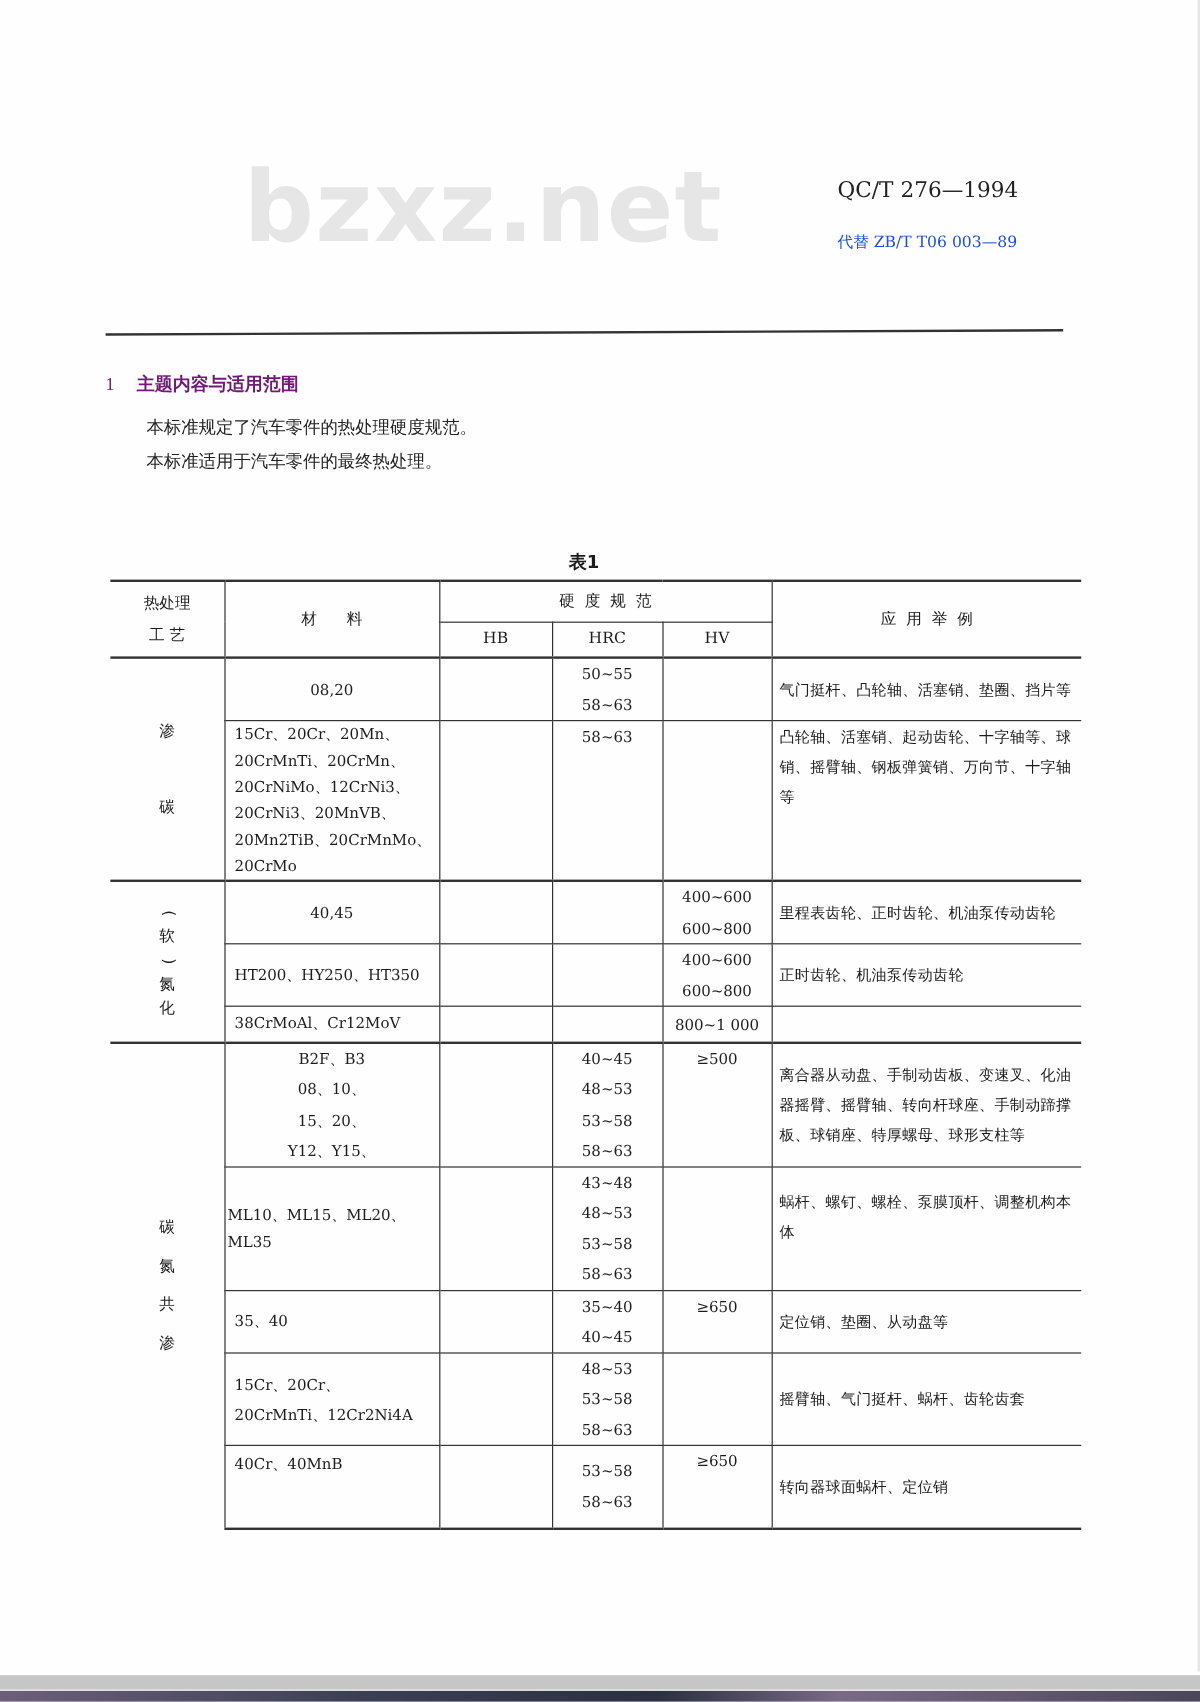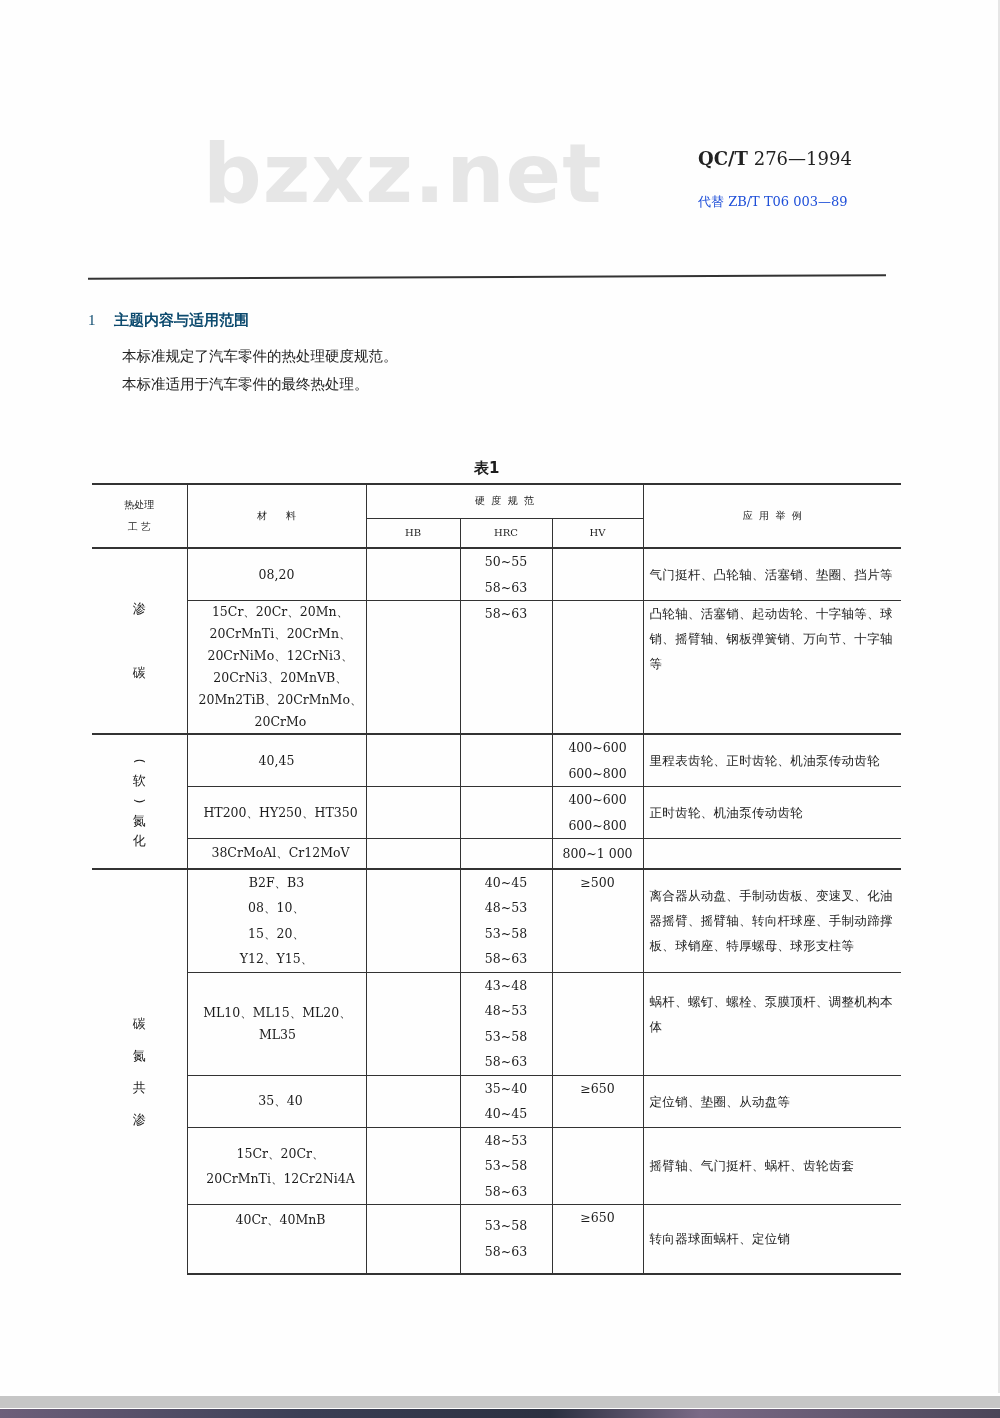--- a/index.html
+++ b/index.html
@@ -12,40 +12,40 @@
   .page { position:absolute; left:0; top:0; width:998px; height:1393px; background:#fefefe; border-right:2px solid #e6e6e6; }
   .bottom-bar { position:absolute; left:0; top:1396px; width:1000px; height:12px; background:#c6c6c6; }
   .bottom-strip { position:absolute; left:0; top:1409px; width:1000px; height:9px;
     background:linear-gradient(90deg,#6d5f7a 0%,#3b3f55 30%,#2b3040 55%,#7a6a86 70%,#4a4558 100%); }
 
   .watermark { position:absolute; left:203px; top:133px; font-family:"DejaVu Sans", sans-serif; font-weight:bold;
     font-size:82px; color:#e6e6e6; letter-spacing:1px; line-height:1; }
   .title-cn { position:absolute; left:232px; top:131px; font-family:"DejaVu Sans", sans-serif; font-weight:bold; font-size:23px; letter-spacing:1px; color:#222; }
   .subtitle-cn { position:absolute; left:232px; top:203px; font-family:"DejaVu Sans", sans-serif; font-weight:bold; font-size:24px; letter-spacing:1px; color:#222; }
   .std-no { position:absolute; left:698px; top:148px; font-size:18px; color:#222; }
-  .std-no b { font-weight:bold; }
+  .std-no b { font-weight:normal; }
   .replaces { position:absolute; left:698px; top:193px; font-size:13px; color:#1d4ed8; }
   .rule { position:absolute; left:88px; top:276px; width:798px; height:2px; background:#333; transform:rotate(-0.25deg); }
 
-  .sec { position:absolute; font-family:Liberation Serif, serif; font-size:15px; font-weight:bold; color:#0c4a6e; }
+  .sec { position:absolute; font-family:Liberation Serif, serif; font-size:15px; font-weight:bold; color:#701a75; }
   .sec .num { display:inline-block; width:26px; font-weight:normal; }
   .para { position:absolute; font-family:"DejaVu Sans", sans-serif; font-size:14.5px; color:#222; }
   .caption { position:absolute; left:474px; top:459px; font-family:"DejaVu Sans", sans-serif; font-weight:bold; font-size:15px; }
 
   table.spec { position:absolute; left:92px; top:483px; width:809px; border-collapse:collapse; table-layout:fixed;
     font-size:12.5px; }
   table.spec td, table.spec th { border:1px solid #333; padding:0; font-weight:normal; vertical-align:middle; }
   table.spec tr:first-child th { border-top:2px solid #333; }
   table.spec .noleft { border-left:none; }
   table.spec .noright { border-right:none; }
   table.spec .thick-bottom { border-bottom:2px solid #333; }
-  .hdr { text-align:center; font-family:"DejaVu Sans", sans-serif; font-size:10px; }
+  .hdr { text-align:center; font-family:"DejaVu Sans", sans-serif; font-size:13px; }
   .proc { text-align:center; font-family:"DejaVu Sans", sans-serif; font-size:13px; font-weight:bold; border-left:none !important; }
   .proc span { display:block; }
-  .mat { padding-left:8px !important; line-height:22px;text-align:center; }
+  .mat { padding-left:8px !important; line-height:22px; }
   .mat.center { text-align:center; padding-left:0 !important; }
   .vals { text-align:center; line-height:25.5px; }
   .app { font-family:"DejaVu Sans", sans-serif; font-size:12.5px; line-height:25px; padding-left:6px !important; letter-spacing:0.3px; border-right:none !important; }
   .stack span { display:block; }
   .top { vertical-align:top !important; }
 </style>
 </head>
 <body>
 
 <div class="page">

